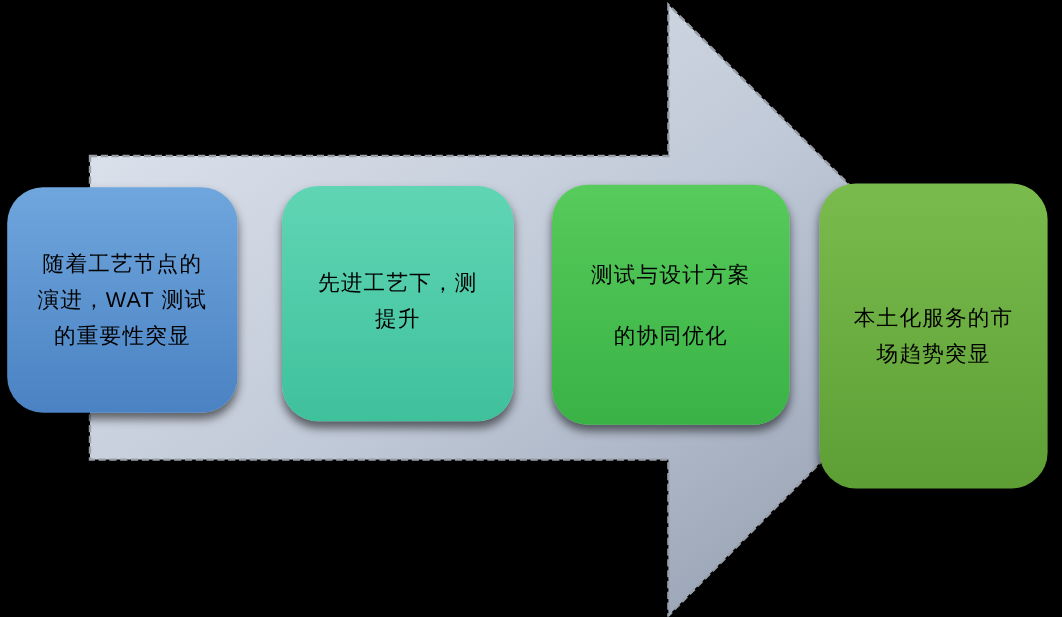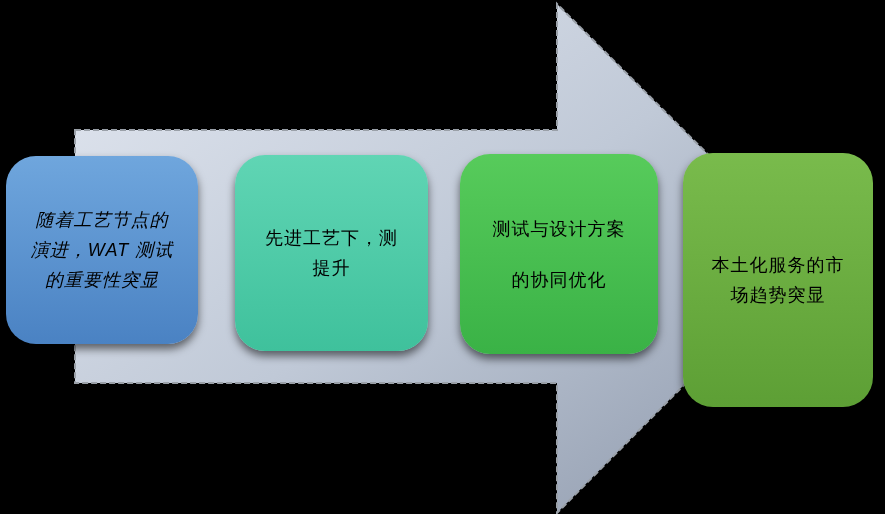--- a/index.html
+++ b/index.html
@@ -48,27 +48,27 @@
     <defs>
       <linearGradient id="arrowGrad" x1="0" y1="0" x2="1" y2="1">
         <stop offset="0" stop-color="#e3e8f1"></stop>
         <stop offset="0.5" stop-color="#c0c9d7"></stop>
         <stop offset="1" stop-color="#8c97aa"></stop>
       </linearGradient>
     </defs>
     <polygon fill="url(#arrowGrad)" stroke-width="2" stroke-dasharray="6 3" points="75,130 557,130 557,4 811,257 557,513 557,383 75,383" stroke="#9aa0a8"></polygon>
   </svg>
 
-  <div class="step s1" style="background: linear-gradient(rgb(111, 166, 221) 0%, rgb(74, 130, 195) 100%); font-style: italic;">
+  <div class="step s1" style="background: linear-gradient(rgb(111, 166, 221) 0%, rgb(74, 130, 195) 100%);">
     <div class="line">随着工艺节点的</div>
     <div class="line">演进，WAT 测试</div>
     <div class="line">的重要性突显</div>
   </div>
 
-  <div class="step s2" style="background: linear-gradient(rgb(96, 213, 180) 0%, rgb(63, 193, 156) 100%);">
+  <div class="step s2" style="background: linear-gradient(rgb(96, 213, 180) 0%, rgb(63, 193, 156) 100%); font-family: Liberation Mono, monospace;">
     <div class="line">先进工艺下，测</div>
     <div class="line">提升</div>
   </div>
 
   <div class="step s3" style="background: linear-gradient(rgb(87, 203, 91) 0%, rgb(58, 178, 70) 100%); gap: 21px;">
     <div class="line">测试与设计方案</div>
     <div class="line">的协同优化</div>
   </div>
 
   <div class="step s4" style="background: linear-gradient(rgb(121, 187, 76) 0%, rgb(93, 159, 53) 100%);">

